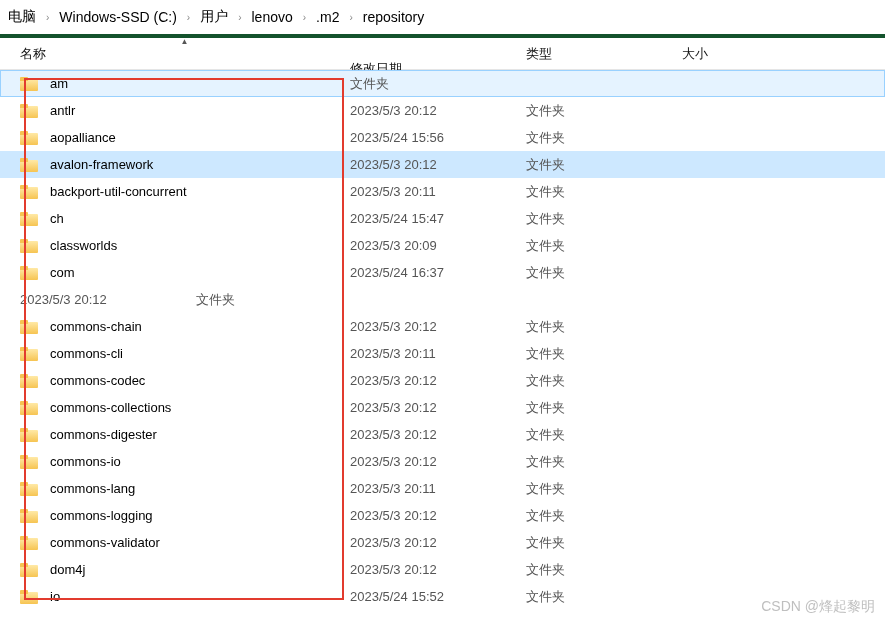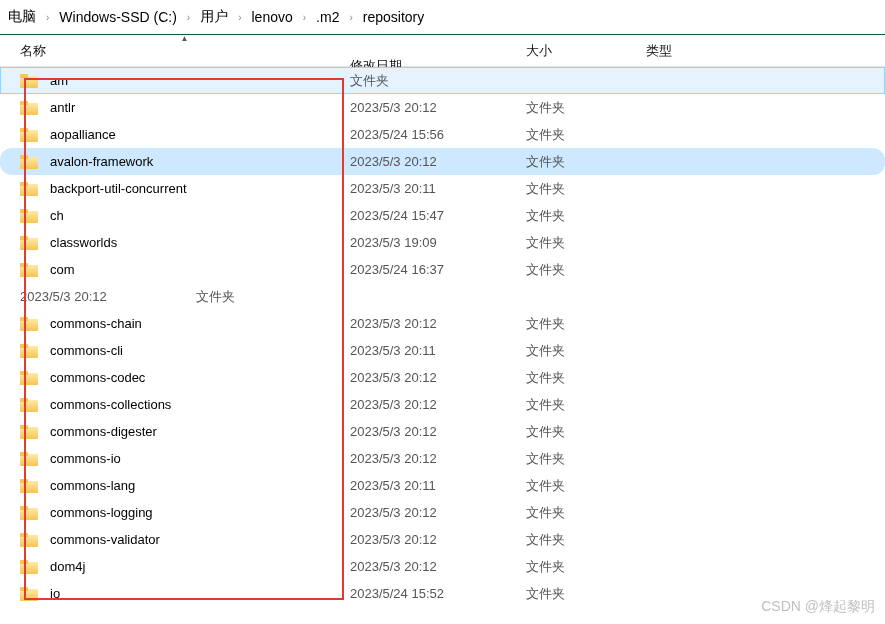--- a/index.html
+++ b/index.html
@@ -10,21 +10,21 @@
       color: #000;
       width: 885px;
       height: 624px;
       overflow: hidden;
       position: relative;
     }
     .breadcrumb {
       display: flex;
       align-items: center;
       padding: 8px 6px;
-      border-bottom: 1px solid #14532d;
+      border-bottom: 4px solid #14532d;
       gap: 4px;
       font-size: 14px;
     }
     .breadcrumb .crumb {
       color: #000;
       padding: 0 2px;
     }
     .breadcrumb .chev {
       color: #888;
       font-size: 10px;
@@ -55,21 +55,21 @@
     .file-list {
       position: relative;
     }
     .row {
       display: flex;
       align-items: center;
       height: 27px;
       padding-left: 20px;
       font-size: 13px;
     }
-    .row.selected { background: #cde8ff; border-radius: 12px; }
+    .row.selected { background: #cde8ff; }
     .row.highlighted { background: #e5f3ff; outline:1px solid #99d1ff; outline-offset:-1px;}
     .cell-name { width: 330px; display: flex; align-items: center; gap: 12px;}
     .cell-date { width: 176px; color: #555; }
     .cell-type { width: 156px; color: #555; }
     .cell-size { width: 120px; color: #555; }
     .folder-icon {
       width: 18px;
       height: 14px;
       position: relative;
       flex-shrink: 0;
@@ -129,26 +129,26 @@
   </div>
 
 <div class="columns">
   <div class="col-header col-name">
     <span class="sort-ind">▲</span>
     <span>名称</span>
   </div>
   <div class="col-header col-date">
     <span>修改日期</span>
   </div>
+  <div class="col-header col-type">
+    <span>类型</span>
+  </div>
   <div class="col-header col-size">
     <span>大小</span>
   </div>
-  <div class="col-header col-type">
-    <span>类型</span>
-  </div>
 </div>
 
 <div class="file-list">
     <div class="row highlighted">
       <div class="cell-name">
         <span class="folder-icon"></span>
         <span>am</span>
       </div>
       <div class="cell-type">文件夹</div>
       <div class="cell-size"></div>
@@ -196,21 +196,21 @@
       </div>
       <div class="cell-date">2023/5/24 15:47</div>
       <div class="cell-type">文件夹</div>
       <div class="cell-size"></div>
     </div>
     <div class="row">
       <div class="cell-name">
         <span class="folder-icon"></span>
         <span>classworlds</span>
       </div>
-      <div class="cell-date">2023/5/3 19:09</div>
+      <div class="cell-date">2023/5/3 20:09</div>
       <div class="cell-type">文件夹</div>
       <div class="cell-size"></div>
     </div>
     <div class="row">
       <div class="cell-name">
         <span class="folder-icon"></span>
         <span>com</span>
       </div>
       <div class="cell-date">2023/5/24 16:37</div>
       <div class="cell-type">文件夹</div>

